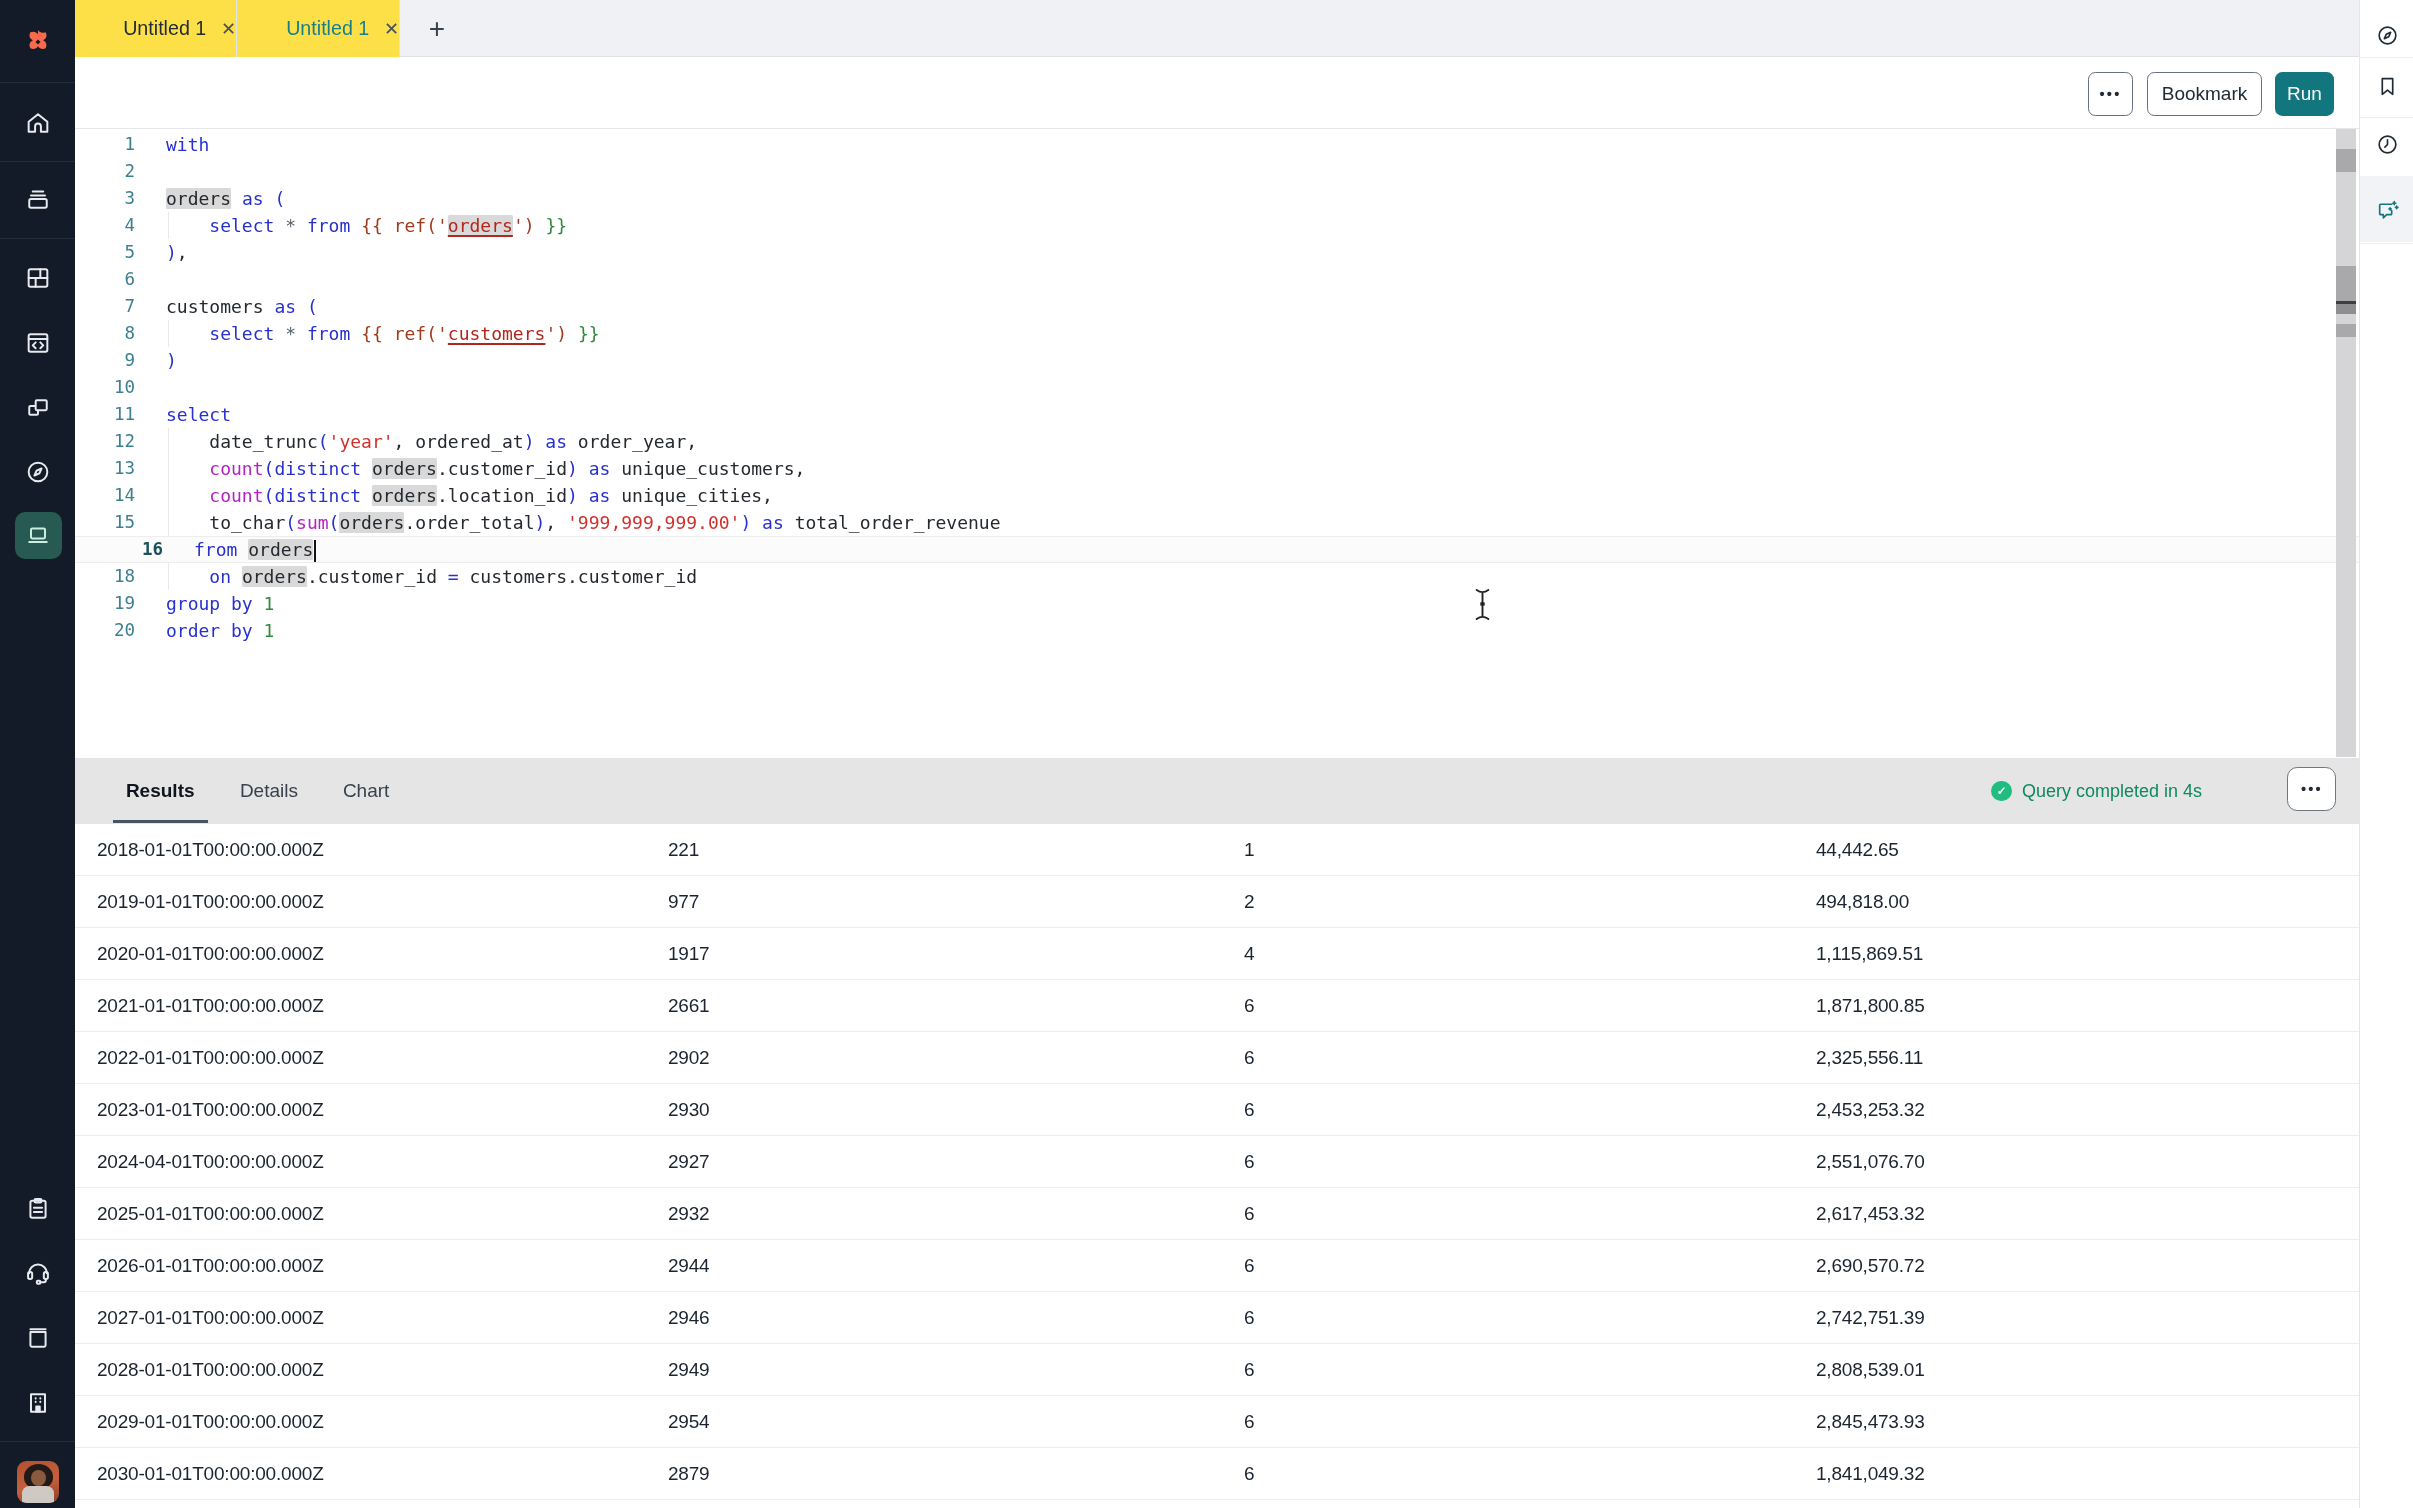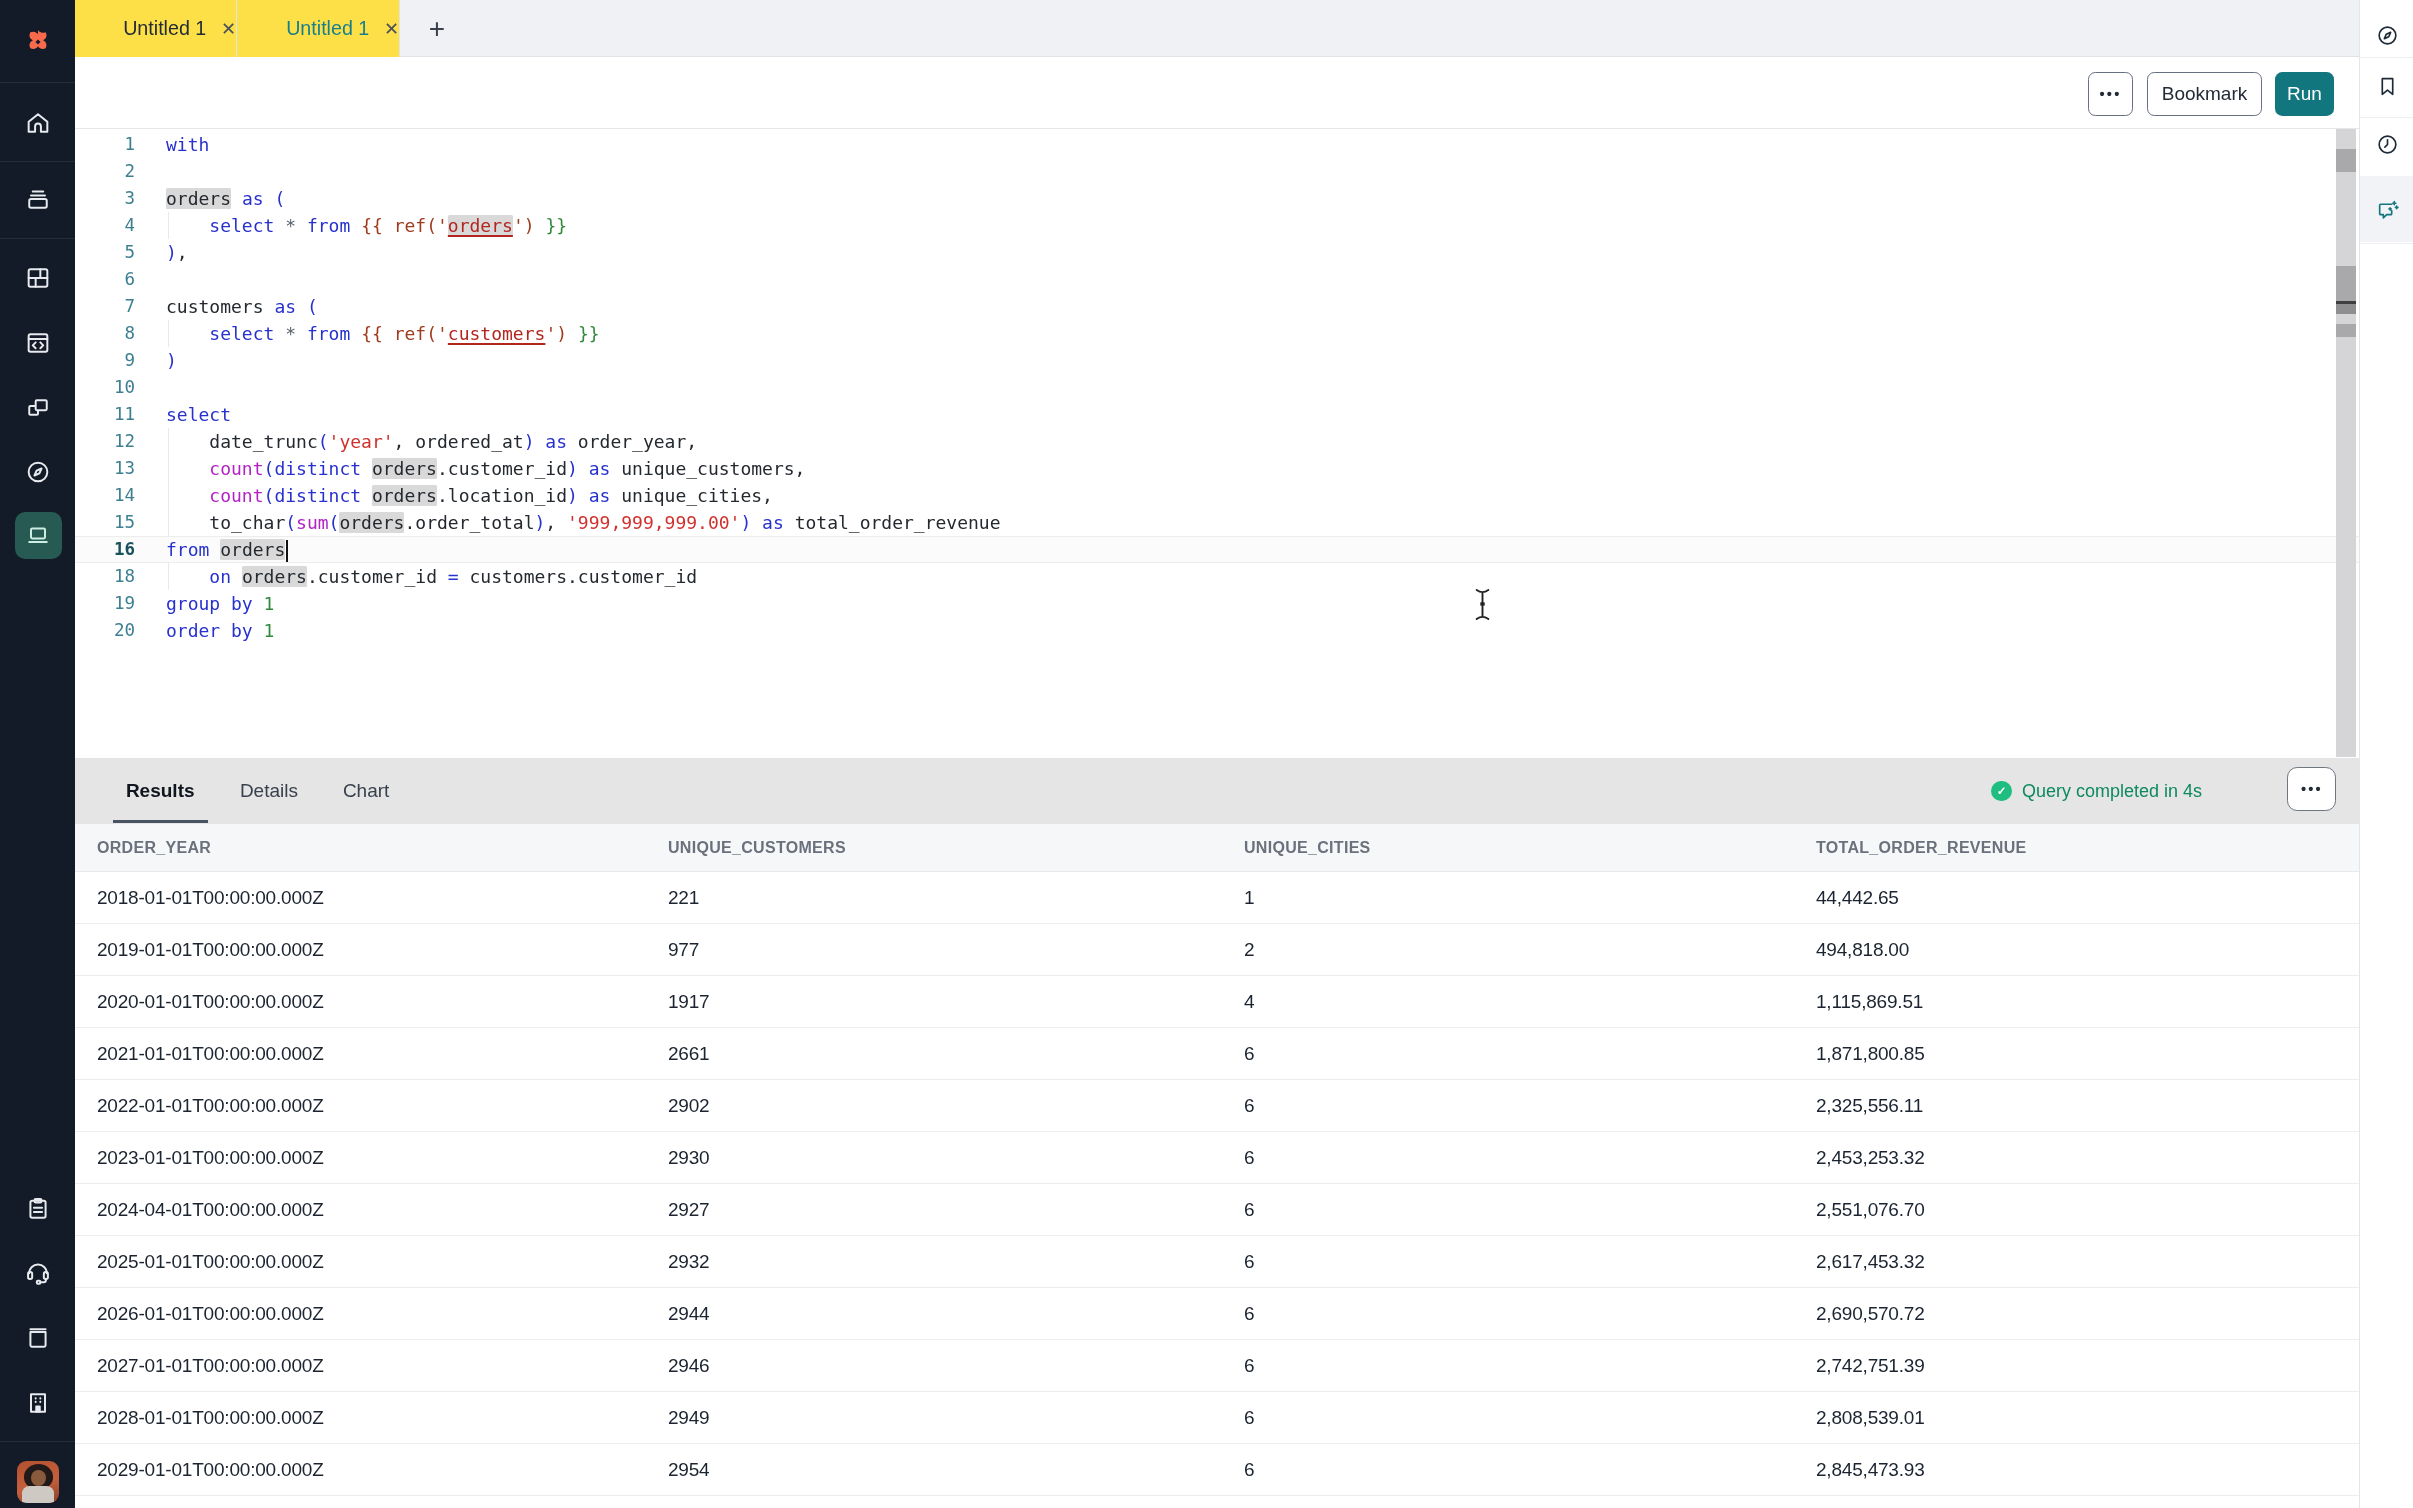--- a/index.html
+++ b/index.html
@@ -47,21 +47,21 @@
 
   
   #editor{left:75px;top:129px;width:2284px;height:630px;background:#ffffff;border-bottom:0.7px solid #e2e4e7;
           box-sizing:border-box;overflow:hidden;padding-top:1.5px;}
   .ed-line{display:flex;height:27px;line-height:27px;white-space:pre;
            font-family:"DejaVu Sans Mono",monospace;font-size:18px;box-sizing:border-box;}
   .ln{width:60px;text-align:right;color:#3c7f90;font-size:17.5px;flex:none;}
   .ln-active{color:#19525c;font-weight:bold;}
   .code{margin-left:31px;position:relative;}
   .ed-line.guide .code::before{content:"";position:absolute;left:1.5px;top:0;bottom:0;width:0.7px;background:#e9e9e9;}
-  .ed-line.active{background:#fbfbfb;border-top:0.7px solid #ededee;border-bottom:0.7px solid #ededee;height:27px;line-height:25.5px;}
+  .ed-line.active{background:#fbfbfb;border-top:0.7px solid #ededee;border-bottom:0.7px solid #ededee;height:27px;line-height:25.5px;padding-left:28px;}
   .tok.k{color:#2731ce;} .tok.p{color:#2731ce;} .tok.o{color:#57606a;} .tok.f{color:#b322c4;}
   .tok.s{color:#d0312d;} .tok.j{color:#a03c1e;} .tok.jc{color:#318a3c;} .tok.n{color:#318a3c;} .tok.t{color:#24292f;}
   .tok.rs{color:#b3261e;text-decoration:underline;text-decoration-thickness:1.8px;text-underline-offset:2.9px;text-decoration-color:#b3261e;}
   .tok.hl{background:#d9d9d9;border-radius:1.5px;}
   .caret{display:inline-block;width:1.8px;height:22px;background:#111;vertical-align:middle;margin-left:0.7px;}
 
   #ed-scrollbar{position:absolute;left:2261px;top:0;width:19.7px;height:628px;background:#d5d5d7;}
   .sb-mark{position:absolute;left:0;width:19.7px;background:#a9a9ab;}
 
   
@@ -270,26 +270,20 @@
   <div class="r-tab" id="rt-details">Details</div>
   <div class="r-tab" id="rt-chart">Chart</div>
   <div id="status">
     <div class="dot">✓</div>
     <div class="txt">Query completed in 4s</div>
   </div>
   <div id="btn-results-more">•••</div>
 </div>
 
 <div id="table" class="abs">
-  <div class="thead">
-    <div class="thcell">ORDER_YEAR</div>
-    <div class="thcell">UNIQUE_CUSTOMERS</div>
-    <div class="thcell">UNIQUE_CITIES</div>
-    <div class="thcell">TOTAL_ORDER_REVENUE</div>
-  </div>
   <div>
       <div class="trow">
         <div class="tcell">2018-01-01T00:00:00.000Z</div>
         <div class="tcell">221</div>
         <div class="tcell">1</div>
         <div class="tcell">44,442.65</div>
       </div>
       <div class="trow">
         <div class="tcell">2019-01-01T00:00:00.000Z</div>
         <div class="tcell">977</div>

